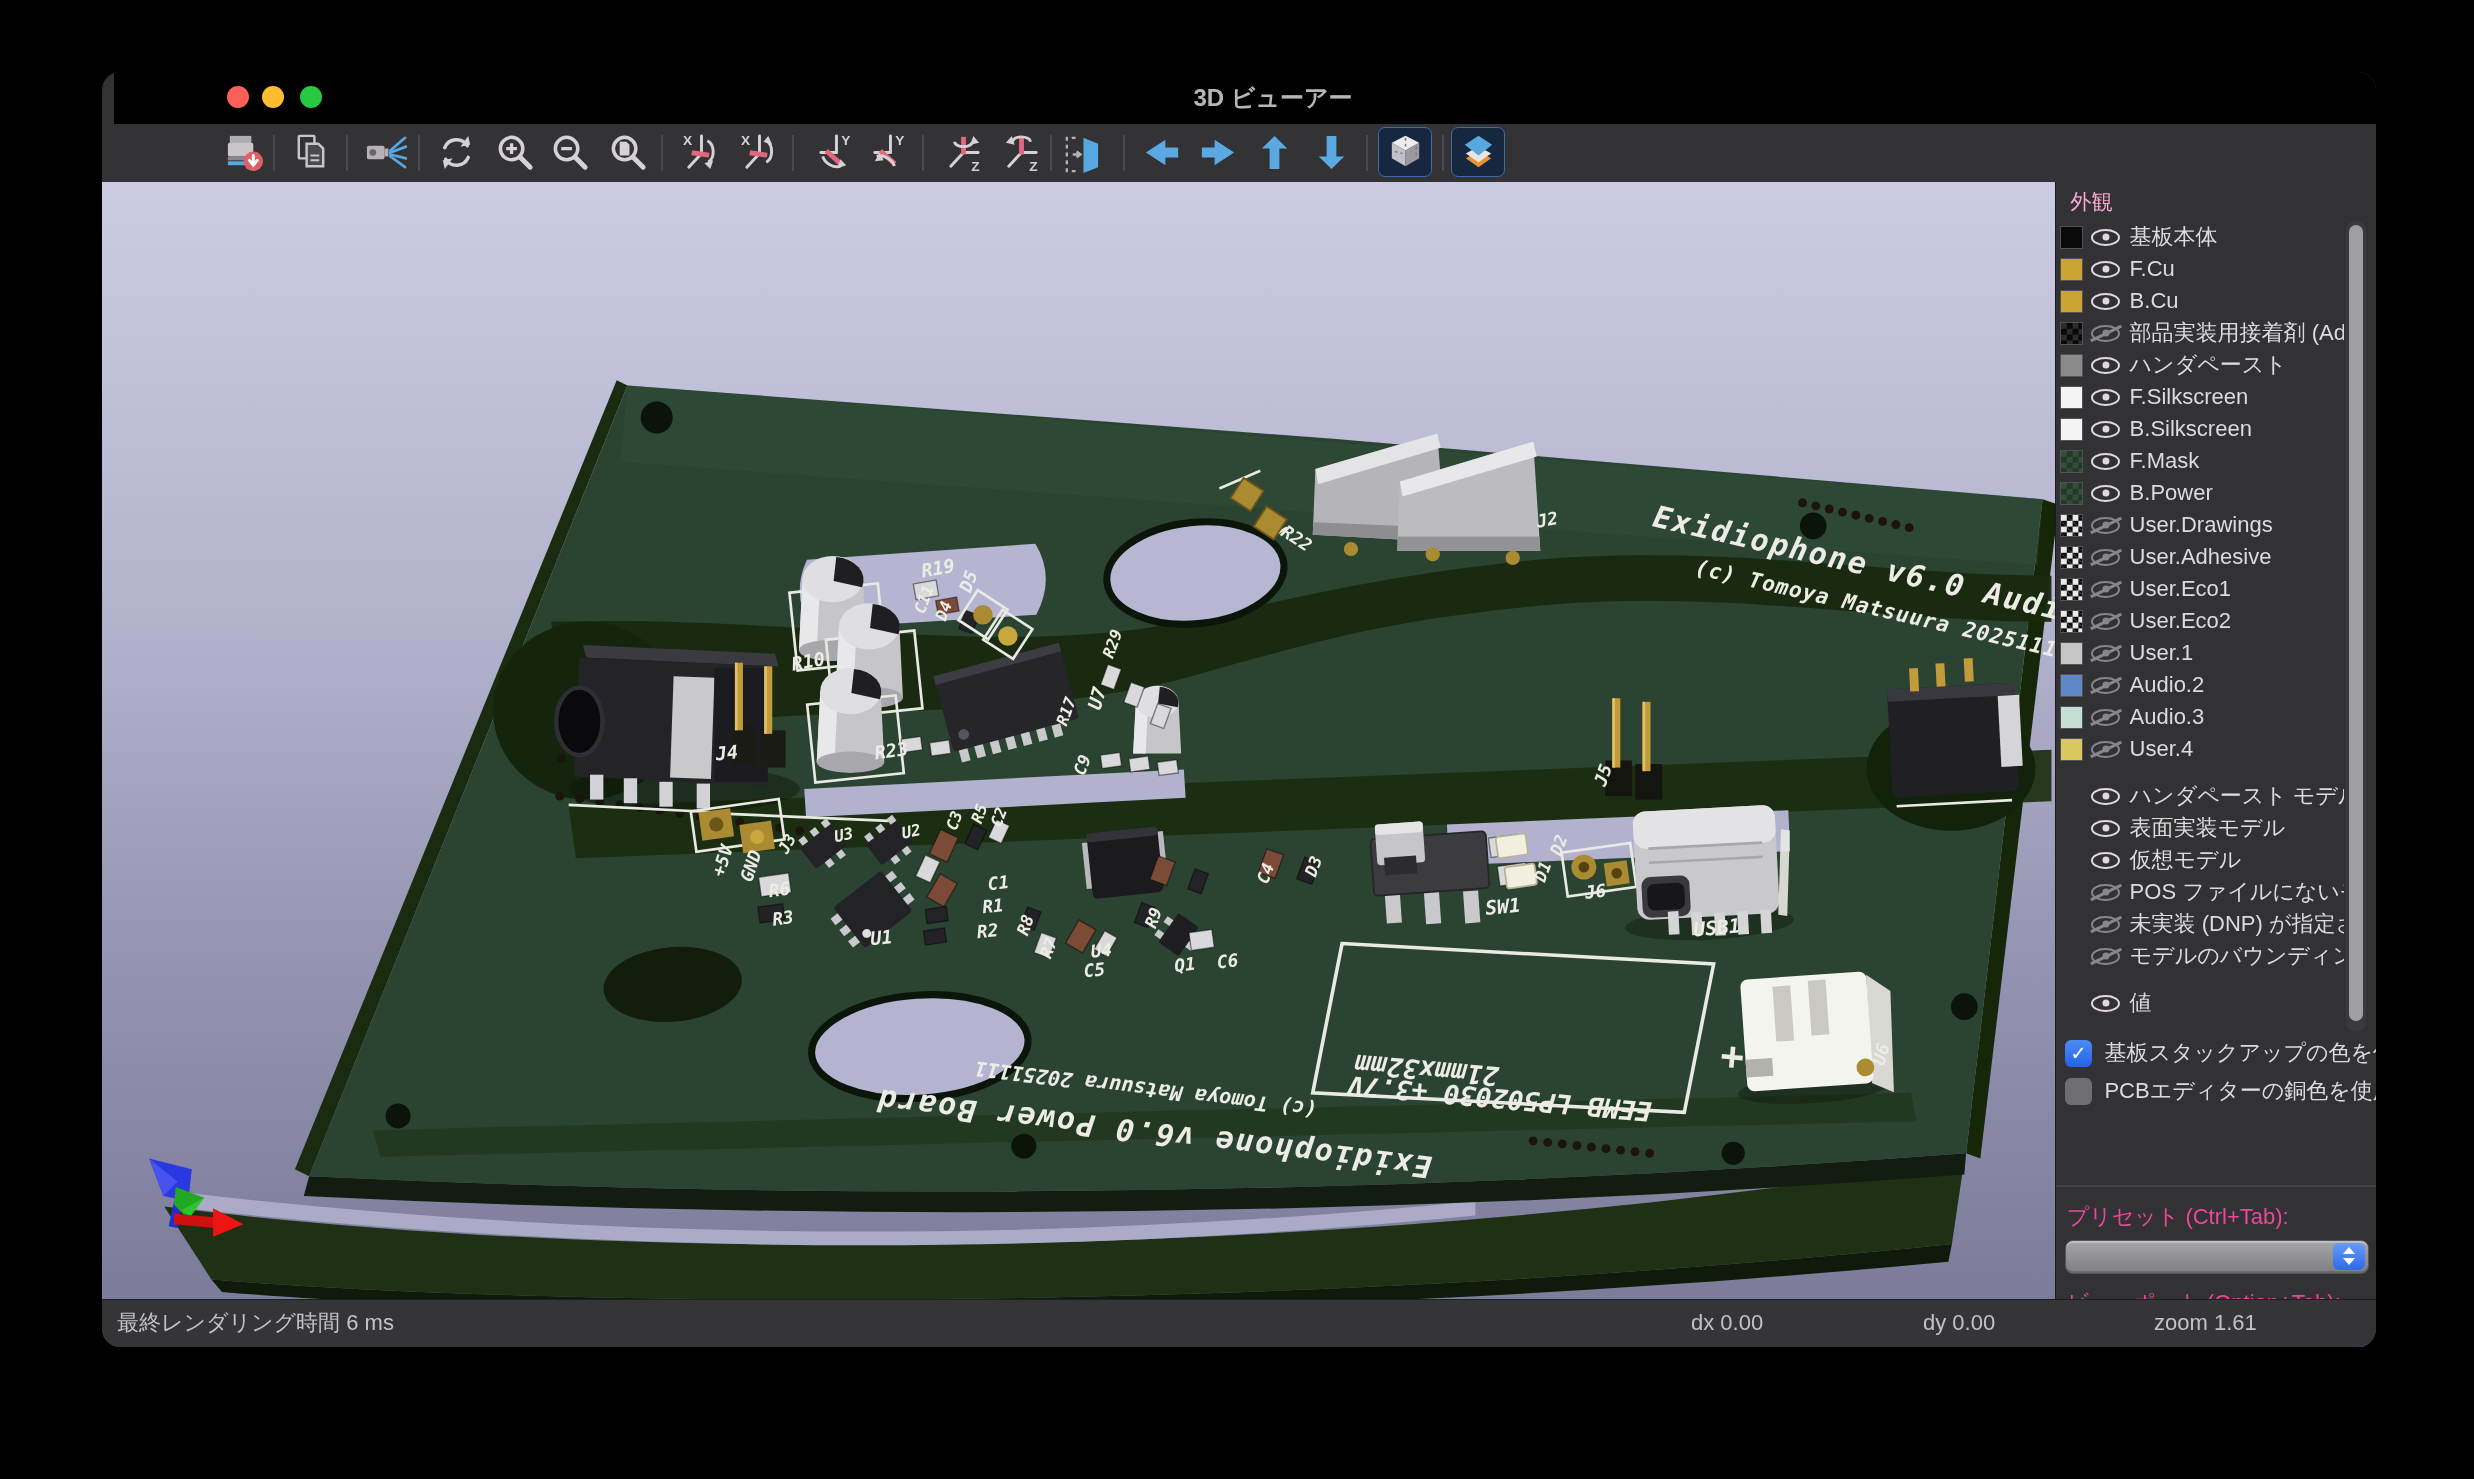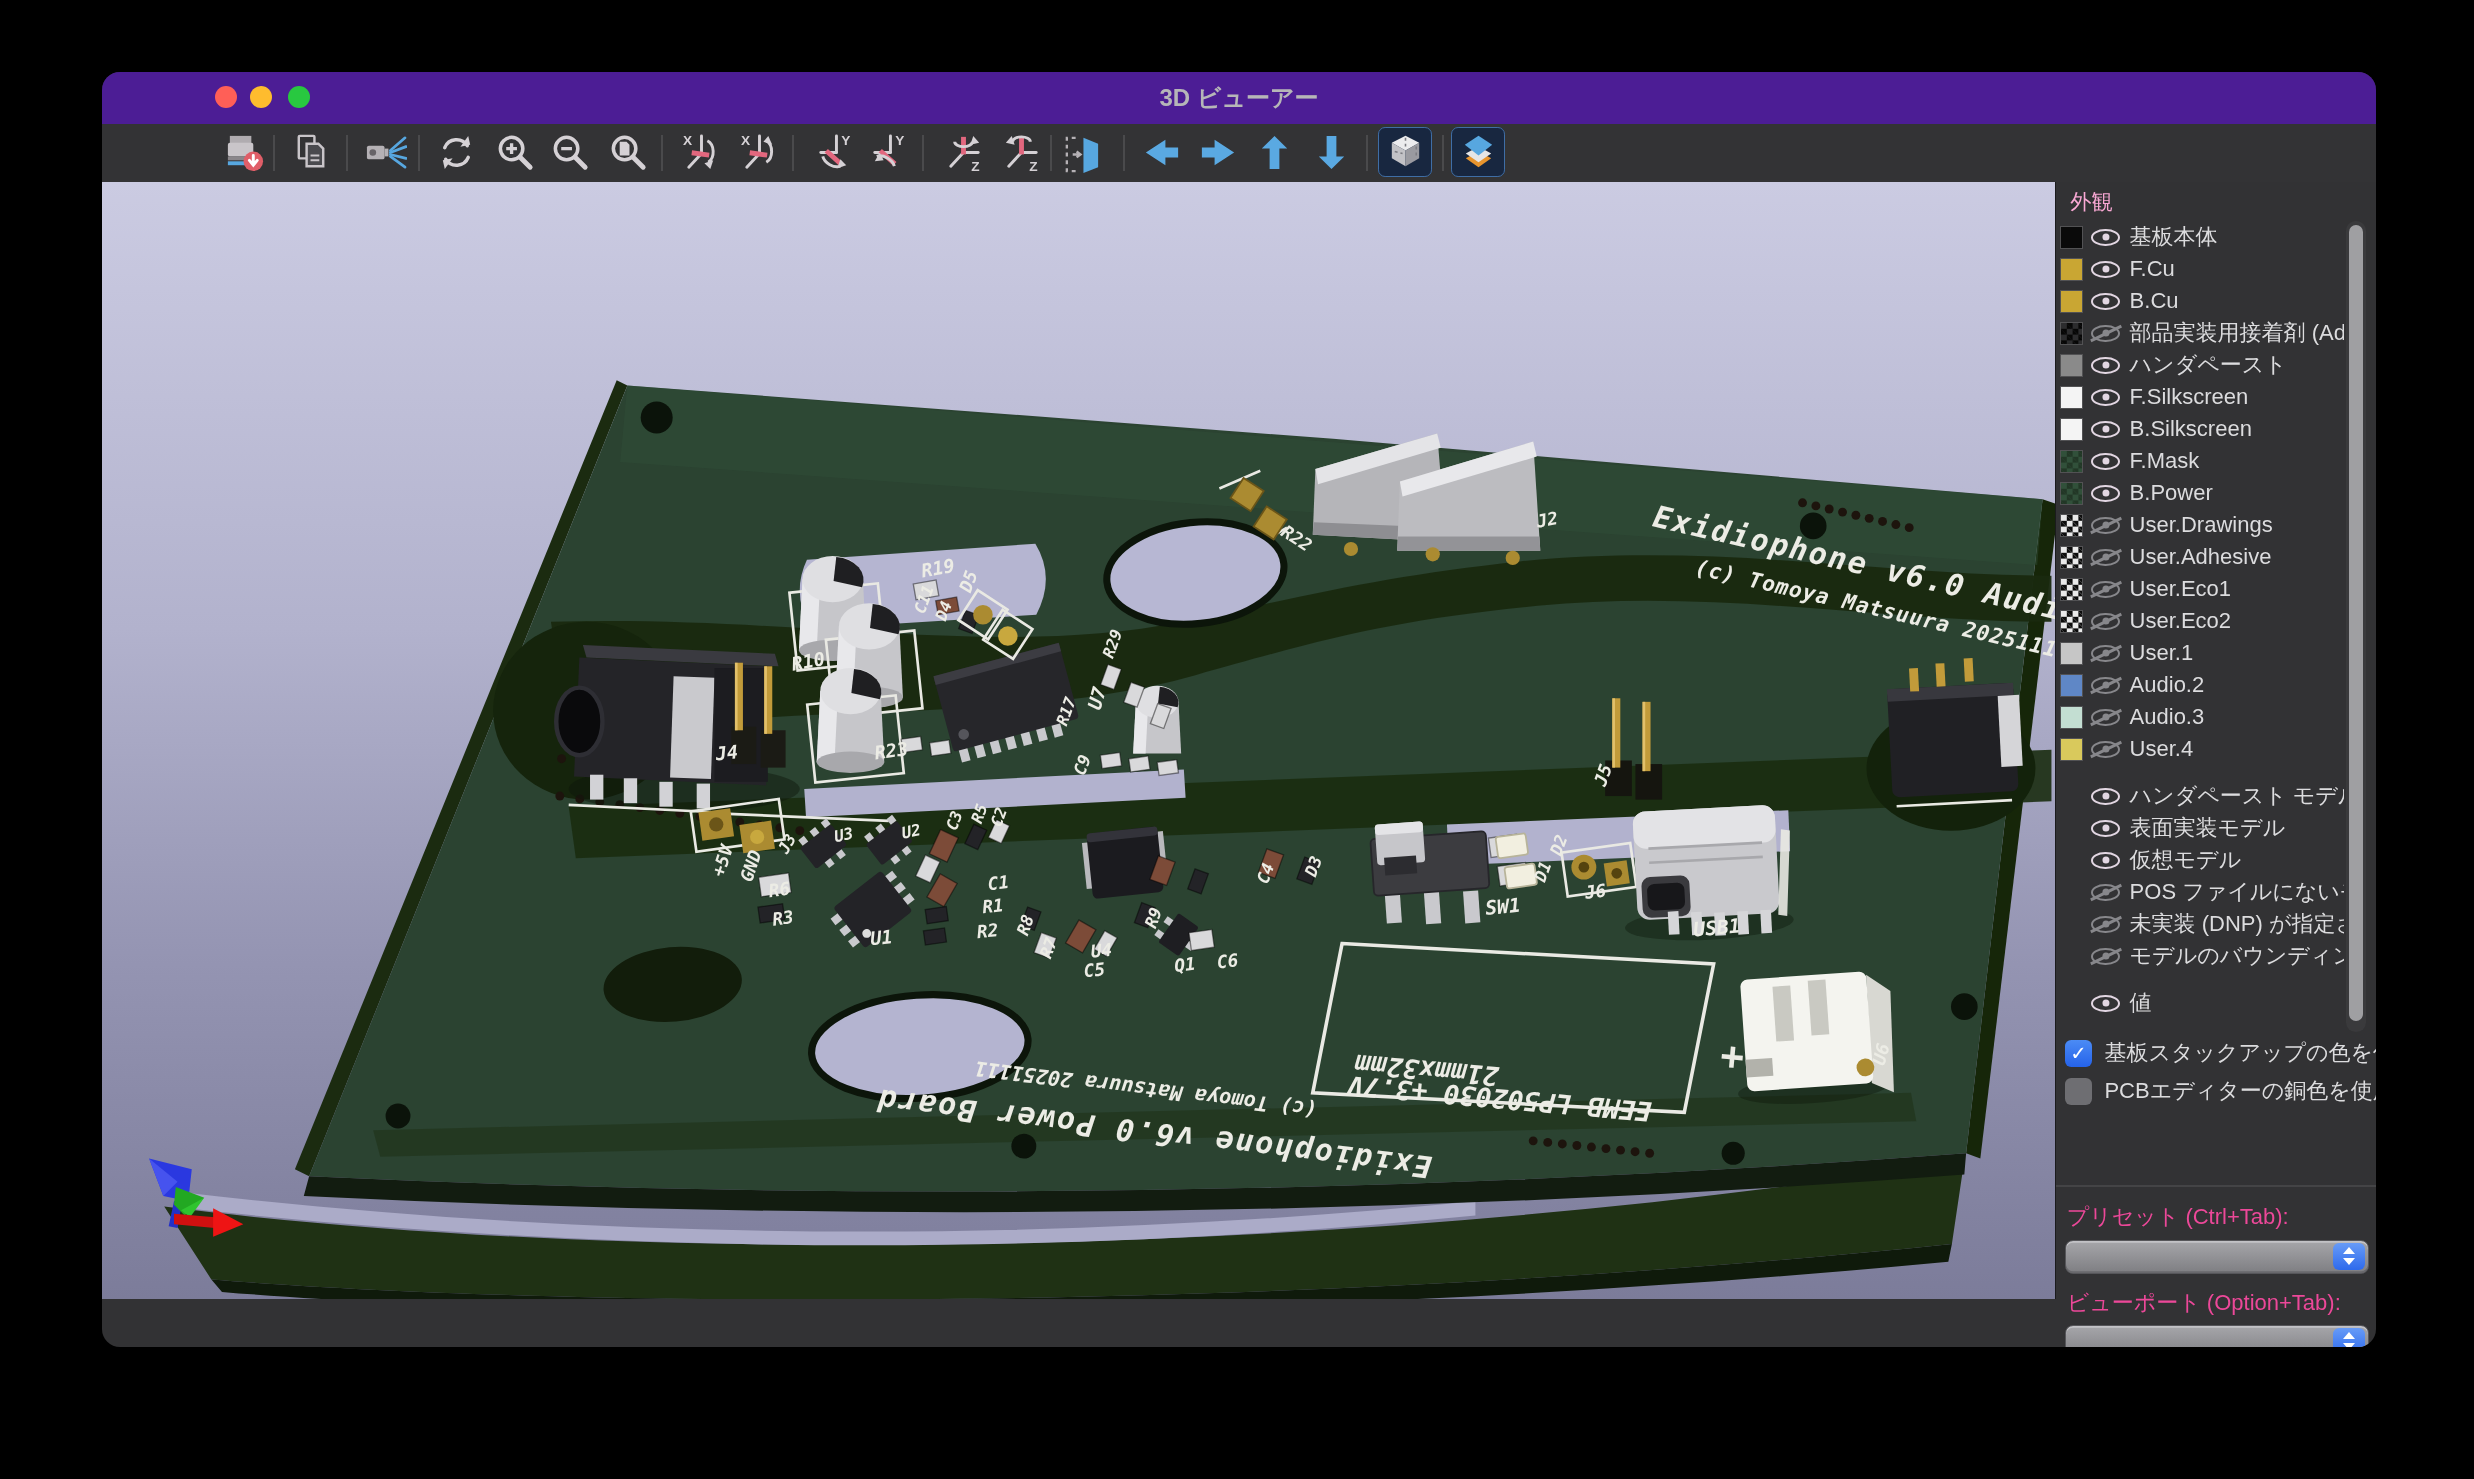--- a/index.html
+++ b/index.html
@@ -1,18 +1,18 @@
 <!DOCTYPE html>
 <html style="font-size:14.2px"><head>
 <meta charset="utf-8">
 <style>
   html,body{margin:0;padding:0;background:#000;width:2475px;height:1479px;font-family:"Liberation Sans","DejaVu Sans",sans-serif;-webkit-font-smoothing:antialiased;}
   .window{position:absolute;left:102px;top:72px;width:2274px;height:1275px;border-radius:18px;overflow:hidden;background:#323234;box-shadow:0 27px 71px rgba(0,0,0,.7);}
   
-  .titlebar{position:absolute;left:0;top:0;width:100%;height:52px;background:#4c1d95;border-bottom:0.9px solid #28282a;}
+  .titlebar{position:absolute;left:12px;top:0;width:100%;height:52px;background:#000000;border-bottom:0.9px solid #28282a;padding-left:44px;}
   .light{position:absolute;top:14.2px;width:22px;height:22px;border-radius:50%;}
   .title{position:absolute;left:0;top:0;width:100%;height:52px;line-height:52px;text-align:center;color:#b6b6b8;font-size:24px;font-weight:bold;}
   
   .toolbar{position:absolute;left:0;top:52px;width:100%;height:58px;background:#333335;border-bottom:0.9px solid #222224;}
   .tbtn{position:absolute;top:3.6px;width:50px;height:50px;display:flex;align-items:center;justify-content:center;border-radius:7.1px;}
   .tbtn svg{width:43px;height:43px;}
   .tbtn.toggled{background:#182740;border:1.8px solid #3f6ea6;width:52px;height:48px;top:2.7px;}
   .tsep{position:absolute;top:10.7px;width:1.8px;height:36px;background:#4a4a4c;}
   .ax{font:bold 14px "Liberation Sans",sans-serif;fill:#d5d1d5;}
   
@@ -850,14 +850,20 @@
     <div class="plabel" style="top:1020px;">プリセット (Ctrl+Tab):</div>
     <div class="combo" style="top:1058px;">
         <span class="stepper"></span>
       </div>
     <div class="plabel" style="top:1106px;">ビューポート (Option+Tab):</div>
     <div class="combo" style="top:1143px;">
         <span class="stepper"></span>
       </div>
   </div>
 
+  <div class="statusbar">
+    <span style="left:15px;">最終レンダリング時間 6 ms</span>
+    <span style="left:1589px;">dx 0.00</span>
+    <span style="left:1821px;">dy 0.00</span>
+    <span style="left:2052px;">zoom 1.61</span>
+  </div>
 </div>
 
 
 </body></html>

